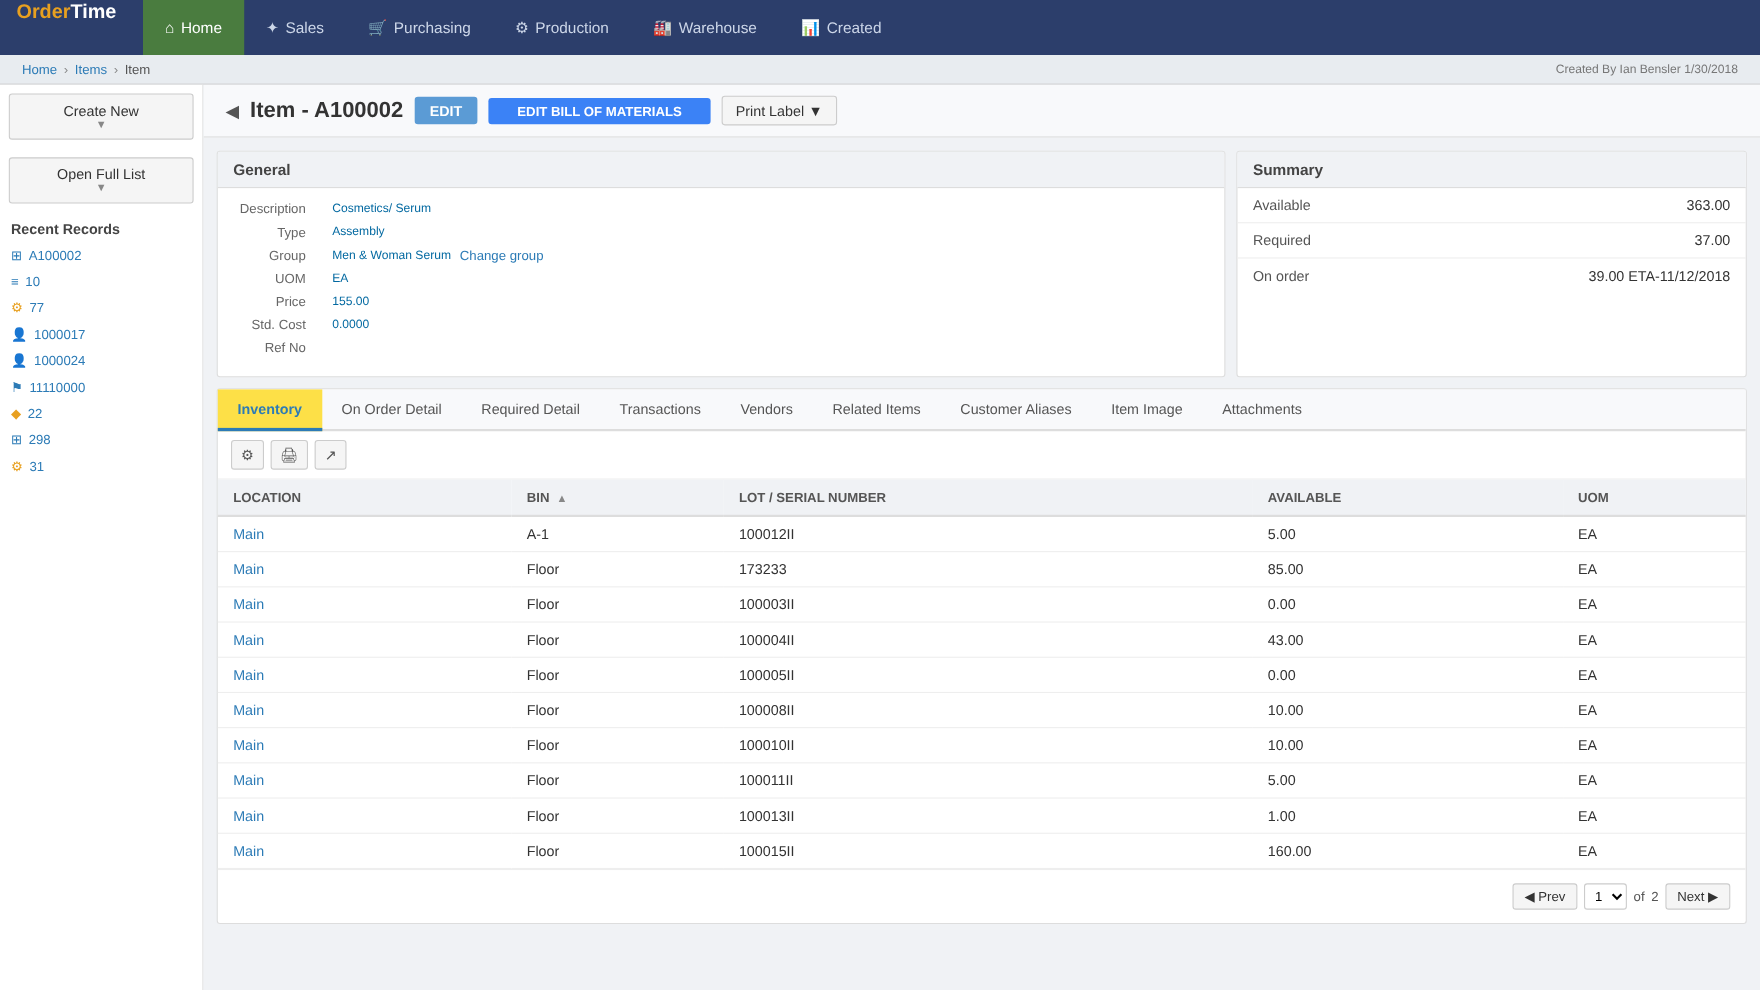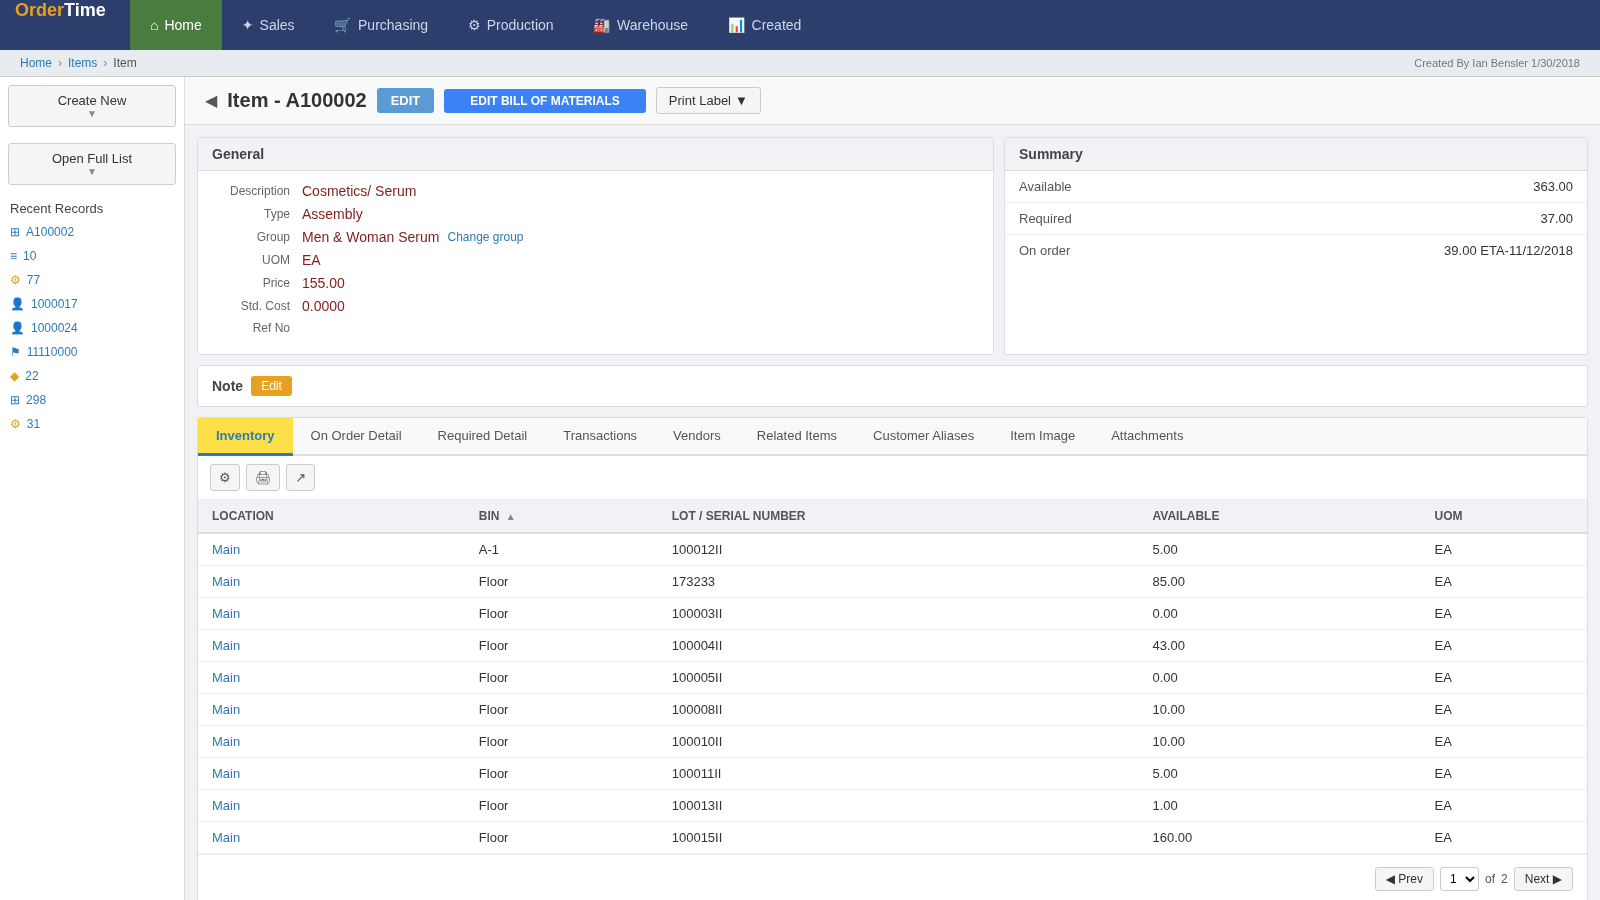--- a/index.html
+++ b/index.html
@@ -83,21 +83,21 @@
       display: flex;
       align-items: center;
       justify-content: space-between;
       font-size: 13px;
       color: #333;
       flex-direction: column;
     }
     .sidebar-btn .caret { font-size: 10px; color: #888; }
     .sidebar-section-title {
       padding: 8px 10px 4px;
-      font-weight: normal;
+      font-weight: bold;
       font-size: 13px;
       color: #444;
     }
     .sidebar-item {
       padding: 5px 10px;
       cursor: pointer;
       display: flex;
       align-items: center;
       gap: 6px;
       color: #2c7bb6;
@@ -175,21 +175,21 @@
       padding: 12px 12px 0;
     }
     .panel-general {
       flex: 1;
       background: #fff;
       border: 1px solid #ddd;
       border-radius: 3px;
       margin-right: 10px;
     }
     .panel-summary {
-      width: 584px;
+      width: 464px;
       background: #fff;
       border: 1px solid #ddd;
       border-radius: 3px;
     }
     .panel-header {
       background: #f0f2f5;
       padding: 8px 14px;
       font-weight: bold;
       font-size: 14px;
       color: #444;
@@ -201,26 +201,26 @@
     .field-row {
       display: flex;
       margin-bottom: 7px;
       align-items: center;
     }
     .field-label {
       width: 90px;
       text-align: right;
       color: #666;
       font-size: 12px;
-      padding-right: 12px;
+      padding-right: 24px;
       flex-shrink: 0;
     }
     .field-value {
-      color: #7f1d1d;
-      font-size: 14px;
+      color: #0369a1;
+      font-size: 11px;
     }
     .change-group-link {
       color: #2c7bb6;
       cursor: pointer;
       font-size: 12px;
       margin-left: 8px;
       text-decoration: none;
     }
 
     
@@ -519,24 +519,20 @@
             <span class="summary-value">37.00</span>
           </div>
           <div class="summary-row">
             <span class="summary-label">On order</span>
             <span class="summary-value">39.00 ETA-11/12/2018</span>
           </div>
         </div>
       </div>
     </div>
 
-    <div class="note-section">
-      <span class="note-label">Note</span>
-      <button class="btn-note-edit">Edit</button>
-    </div>
 
     <div class="tabs-section">
       <div class="tabs-bar">
         <div class="tab-item active">Inventory</div>
         <div class="tab-item">On Order Detail</div>
         <div class="tab-item">Required Detail</div>
         <div class="tab-item">Transactions</div>
         <div class="tab-item">Vendors</div>
         <div class="tab-item">Related Items</div>
         <div class="tab-item">Customer Aliases</div>

